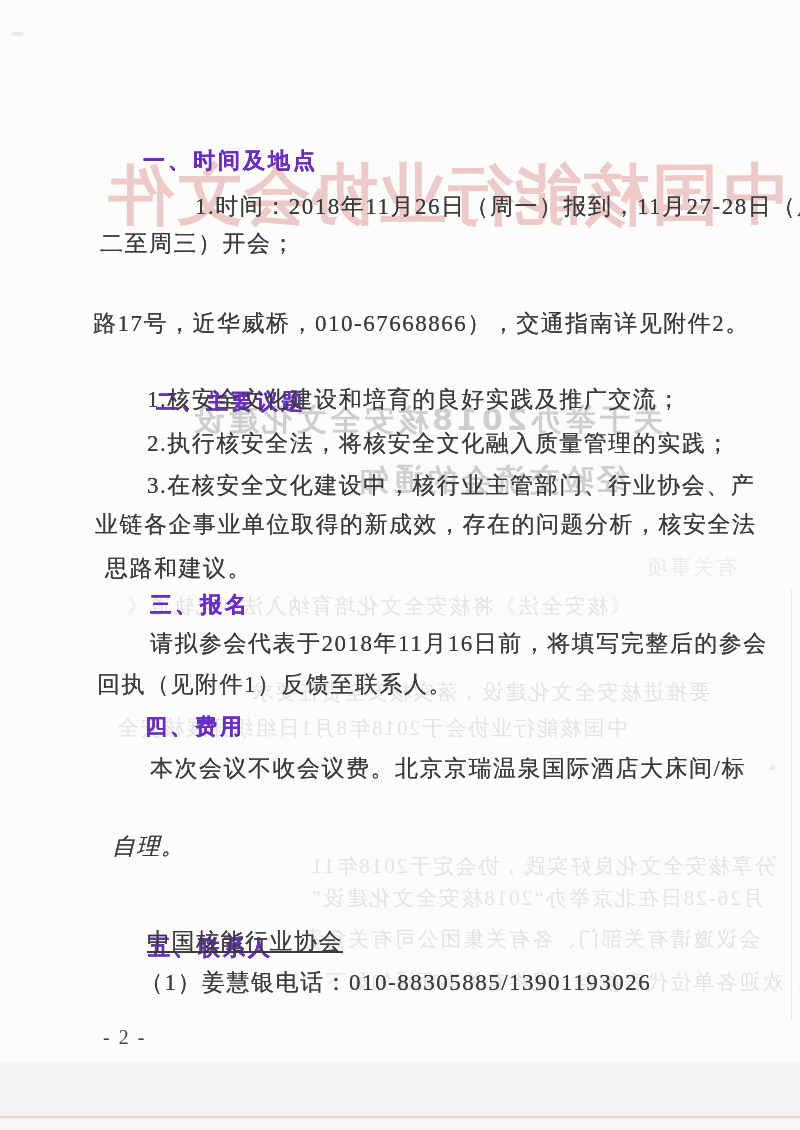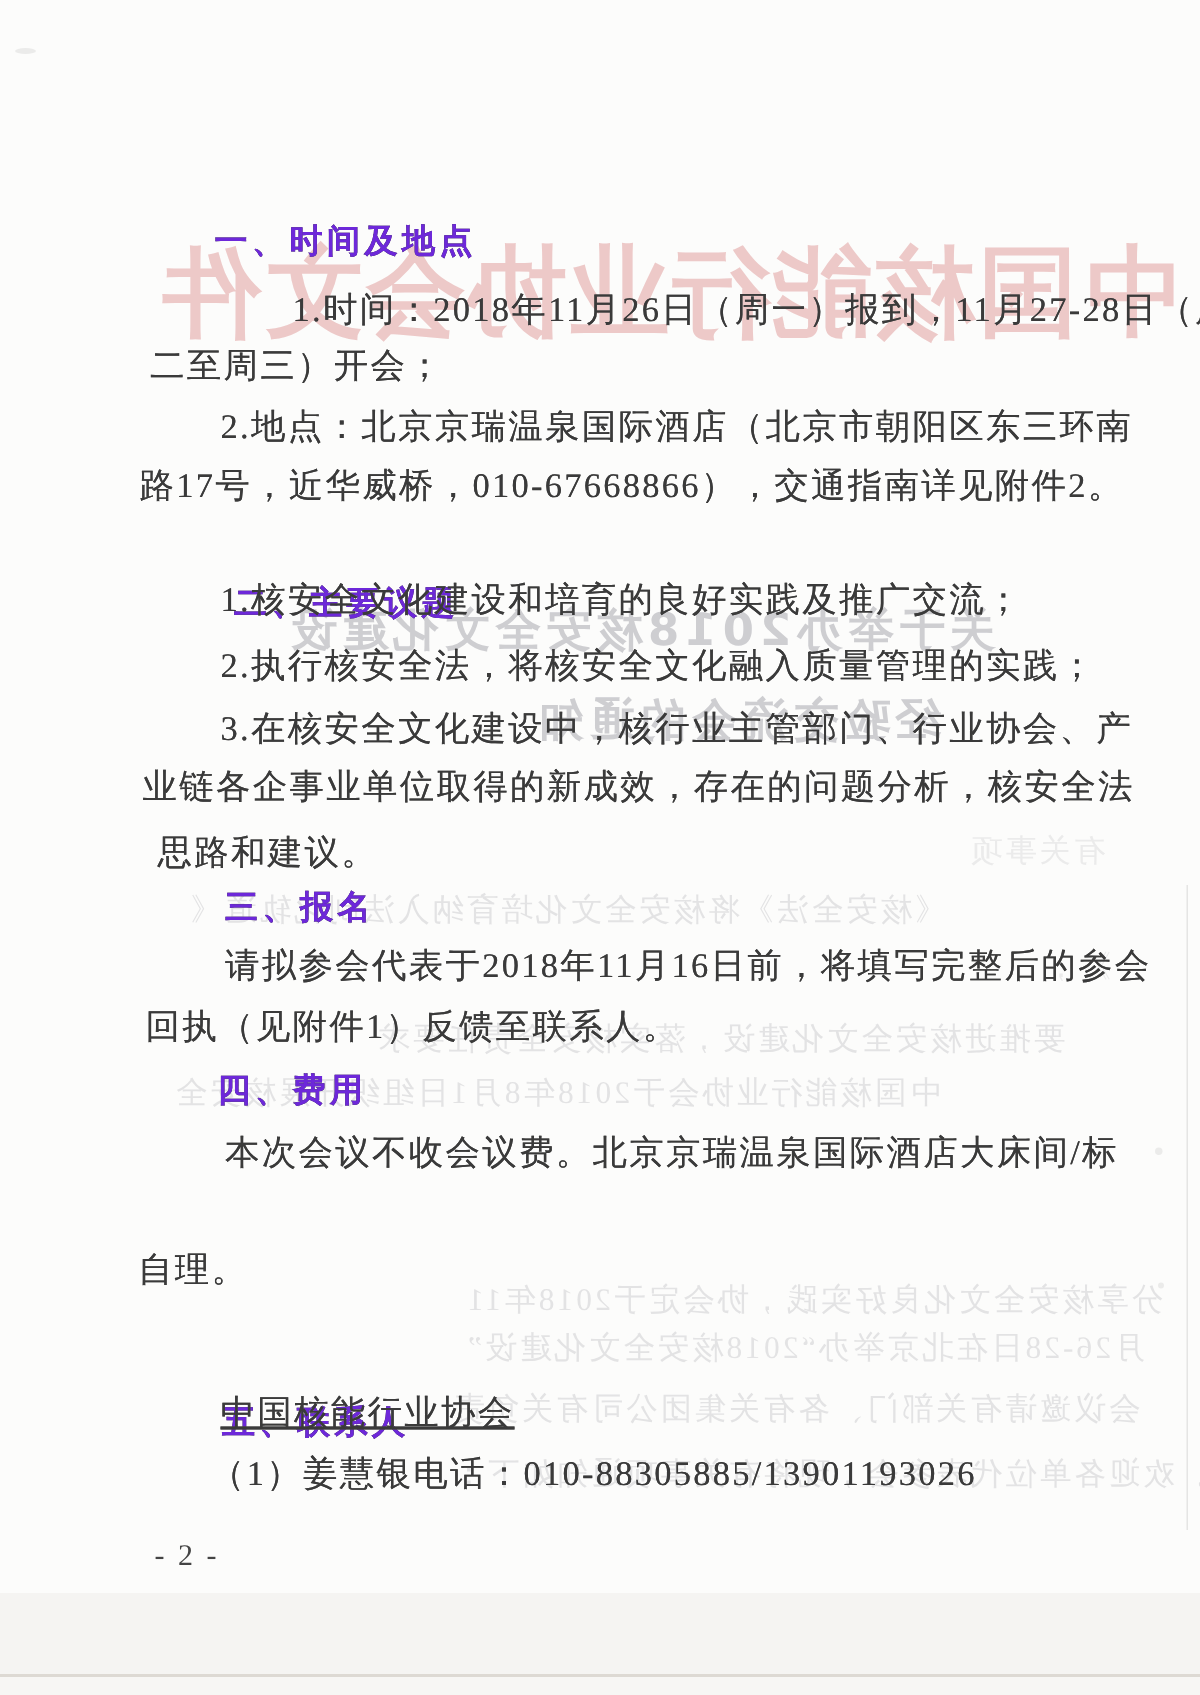--- a/index.html
+++ b/index.html
@@ -97,37 +97,36 @@
   <div class="bleed bleed-faint" style="left:115px;top:714px;">中国核能行业协会于2018年8月1日组织开展核安全</div>
   <div class="bleed bleed-faint dim" style="left:645px;top:553px;">有关事项</div>
   <div class="bleed bleed-faint" style="left:310px;top:852px;">分享核安全文化良好实践，协会定于2018年11</div>
   <div class="bleed bleed-faint" style="left:310px;top:884px;">月26-28日在北京举办“2018核安全文化建设”</div>
   <div class="bleed bleed-faint" style="left:300px;top:925px;">会议邀请有关部门、各有关集团公司有关负责</div>
   <div class="bleed bleed-faint" style="left:300px;top:968px;">。欢迎各单位代表参会，现将有关事项通知如下：</div>
 
   <div class="line heading" style="left:143px;top:146px;">一、时间及地点</div>
   <div class="line" style="left:147px;top:191px;margin-left:48px;">1.时间：2018年11月26日（周一）报到，11月27-28日（周</div>
   <div class="line" style="left:100px;top:228px;">二至周三）开会；</div>
-  <div class="line" style="left:147px;top:269px;">2.地点：北京京瑞温泉国际酒店（北京市朝阳区东三环南</div>
   <div class="line" style="left:93px;top:308px;">路17号，近华威桥，010-67668866），交通指南详见附件2。</div>
 
   <div class="line heading" style="left:156px;top:349px;margin-top:38px;">二、主要议题</div>
   <div class="line" style="left:147px;top:384px;">1.核安全文化建设和培育的良好实践及推广交流；</div>
   <div class="line" style="left:147px;top:428px;">2.执行核安全法，将核安全文化融入质量管理的实践；</div>
   <div class="line" style="left:147px;top:470px;">3.在核安全文化建设中，核行业主管部门、行业协会、产</div>
   <div class="line" style="left:95px;top:509px;">业链各企事业单位取得的新成效，存在的问题分析，核安全法</div>
   <div class="line" style="left:105px;top:553px;">思路和建议。</div>
 
   <div class="line heading" style="left:150px;top:590px;">三、报名</div>
   <div class="line" style="left:150px;top:628px;">请拟参会代表于2018年11月16日前，将填写完整后的参会</div>
   <div class="line" style="left:97px;top:669px;">回执（见附件1）反馈至联系人。</div>
 
   <div class="line heading" style="left:145px;top:712px;">四、费用</div>
   <div class="line" style="left:150px;top:753px;">本次会议不收会议费。北京京瑞温泉国际酒店大床间/标</div>
-  <div class="line" style="left:92px;top:831px;">自理。</div>
+  <div class="line" style="left:112px;top:831px;font-style:italic;">自理。</div>
 
   <div class="line heading" style="left:148px;top:933px;">五、联系人</div>
   <div class="line" style="left:147px;top:926px;text-decoration:underline;">中国核能行业协会</div>
   <div class="line" style="left:140px;top:967px;">（1）姜慧银电话：010-88305885/13901193026</div>
 
   <div class="pagenum" style="left:103px;top:1026px;">- 2 -</div>
 
   <div class="bottom-shade"></div>
   <div class="bottom-line"></div>
   <div class="bottom-below"></div>

